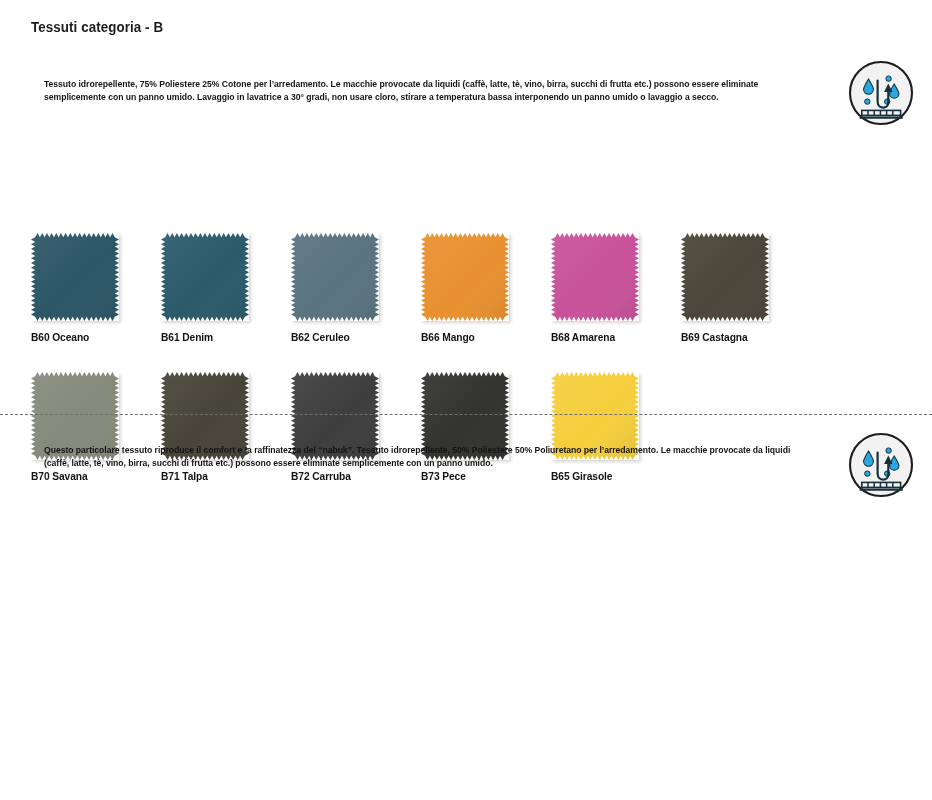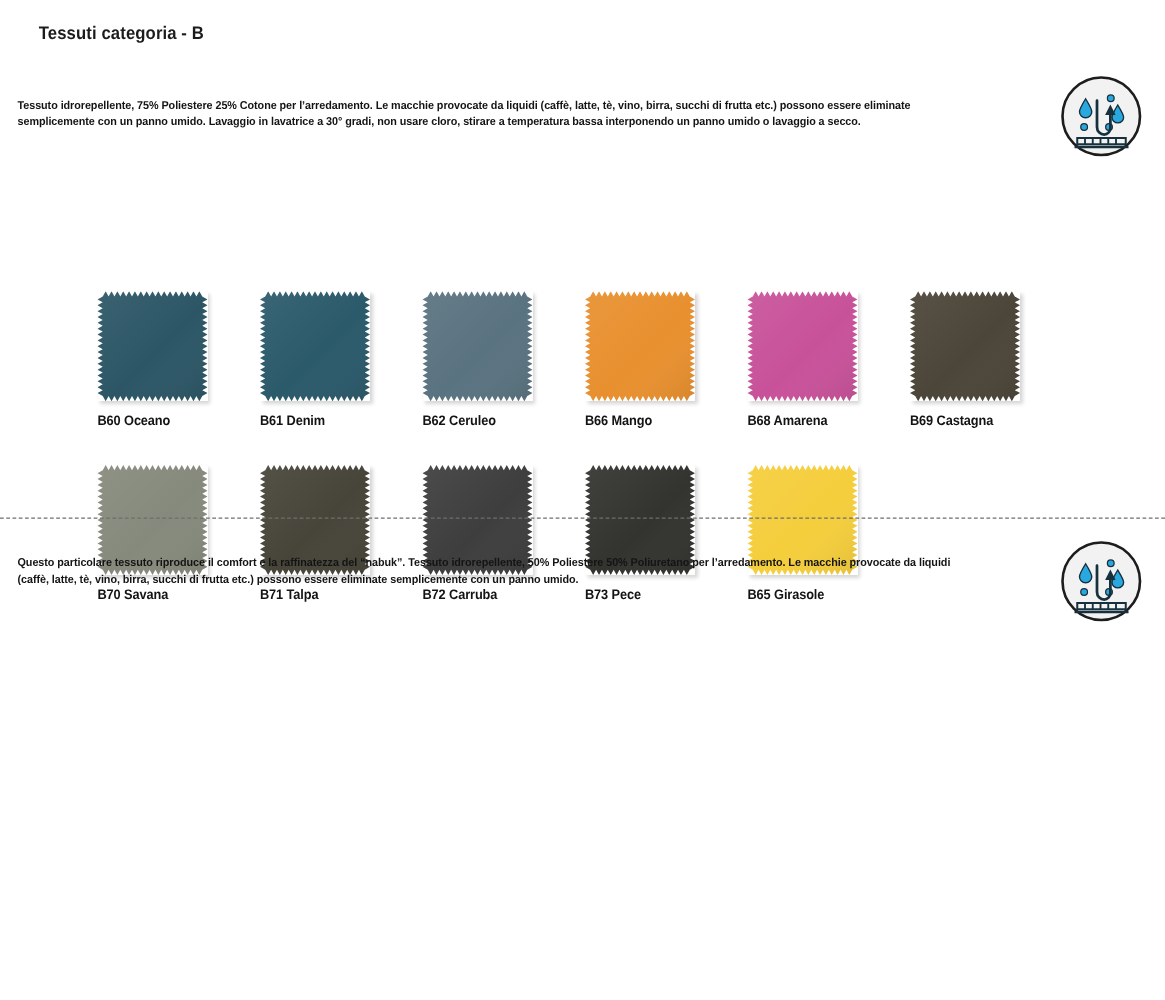--- a/index.html
+++ b/index.html
@@ -36,21 +36,21 @@
     white-space: nowrap;
   }
 
   
   .section { position: absolute; left: 0; width: 932px; }
   #section-1 { top: 78px; }
   #section-2 { top: 444px; }
 
   .desc-row {
     position: relative;
-    padding-left: 14px;
+    padding-left: 44px;
     padding-right: 0;
   }
   .desc-text {
     width: 790px;
     font-size: 9.1px;
     line-height: 13.2px;
     color: #141414;
     transform: scaleX(0.95);
     transform-origin: left top;
     letter-spacing: -0.05px;
@@ -70,21 +70,21 @@
 
   
   .swatch-row {
     position: absolute;
     left: 31px;
     display: flex;
   }
   #row-1 { top: 155px; }
   #row-2 { top: 294px; }
   .section .swatch-row { position: absolute; }
-  #section-1 .swatch-row { left: 31px; margin-left: 47px; }
+  #section-1 .swatch-row { left: 31px; }
 
   .swatch-cell {
     width: 130px;
     display: flex;
     flex-direction: column;
     align-items: flex-start;
   }
 
   .swatch-chip {
     width: 88px;

